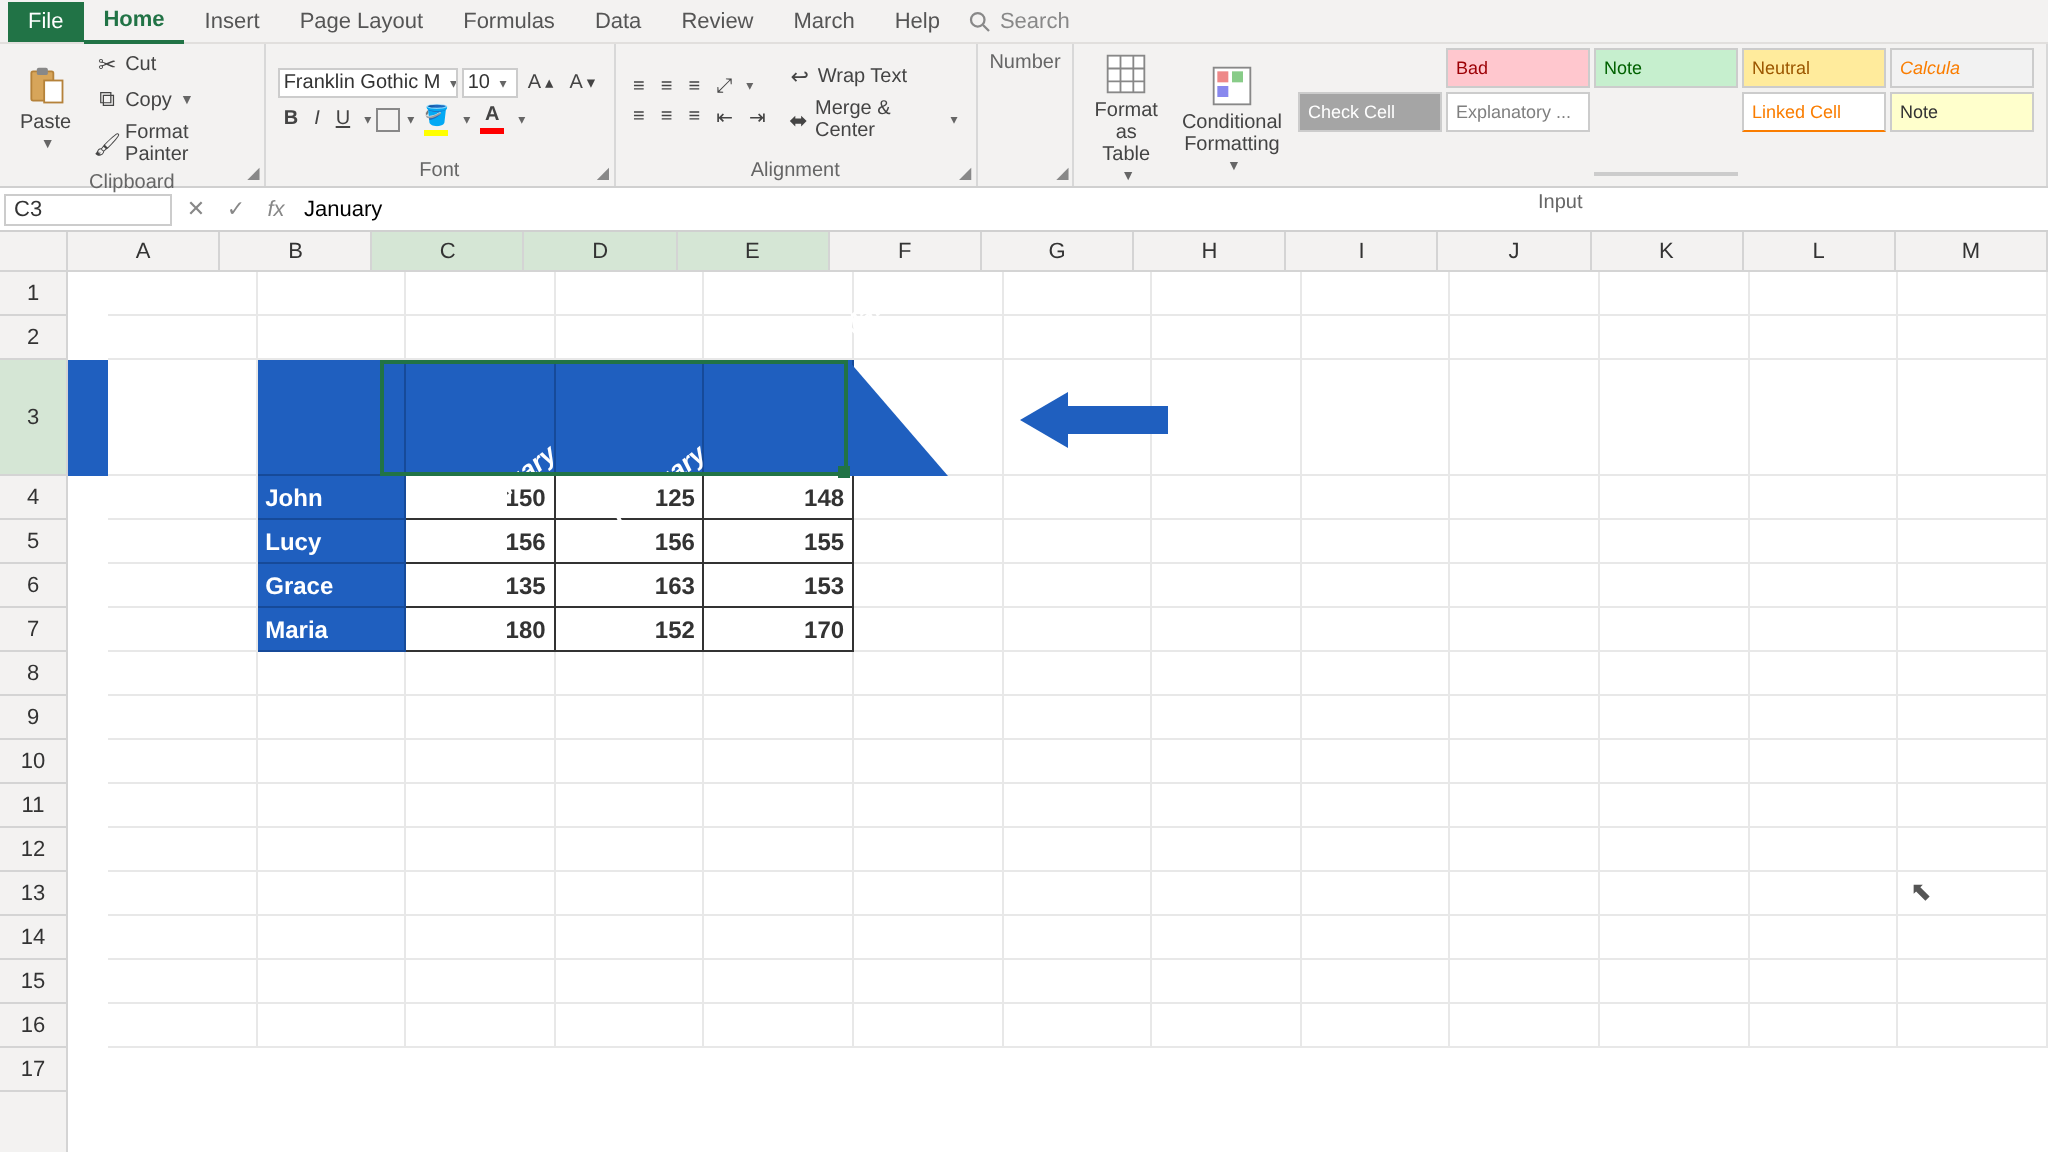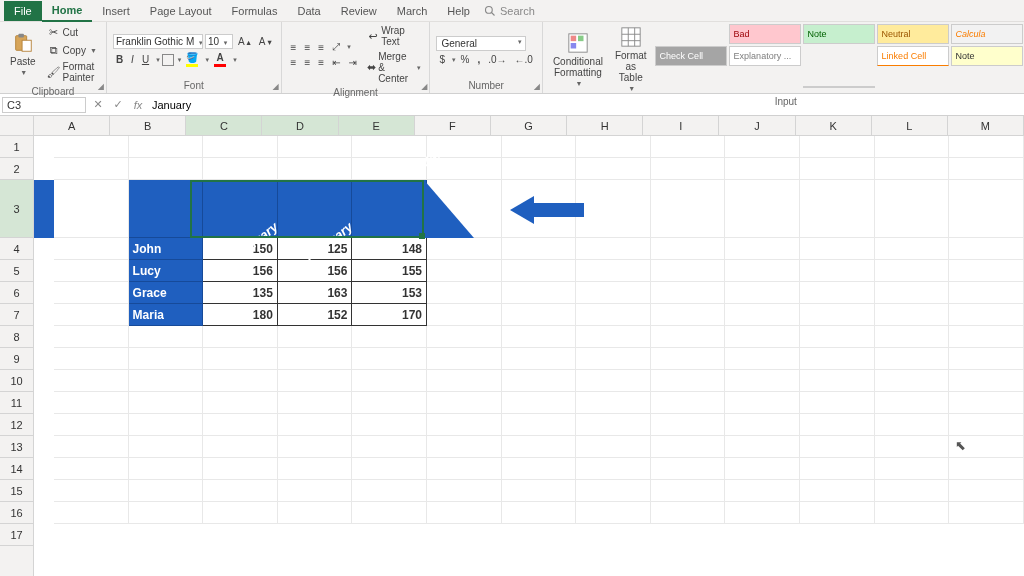--- a/index.html
+++ b/index.html
@@ -203,58 +203,45 @@
             <span>Merge &amp; Center</span>
             <span class="dd-arrow">▾</span>
           </div>
       </div>
     </div>
     <div class="group-label">Alignment</div>
     <span class="dialog-launcher">◢</span>
   </div>
 
   <div class="group">
-    <div class="group-body vstack">
-      <div class="num-fmt"><span>General</span> <span class="dd-arrow" style="float:right">▾</span></div>
-      <div class="hstack">
-        <span class="btn-sm">$</span>
-          <span class="dd-arrow">▾</span>
-        <span class="btn-sm">%</span>
-        <span class="btn-sm">
-            <b>,</b>
-          </span>
-        <span class="btn-sm">.0→</span>
-        <span class="btn-sm">←.0</span>
-      </div>
-    </div>
     <div class="group-label">Number</div>
     <span class="dialog-launcher">◢</span>
   </div>
 
   <div class="group" style="flex:1">
     <div class="group-body">
-      <div class="big-btn">
-        <svg class="big-icon" viewBox="0 0 24 24">
-            <rect x="2" y="2" width="20" height="20" fill="#fff" stroke="#888"></rect>
-            <rect x="4" y="4" width="6" height="6" fill="#e88"></rect>
-            <rect x="12" y="4" width="6" height="6" fill="#8c8"></rect>
-            <rect x="4" y="12" width="6" height="6" fill="#88e"></rect>
-          </svg>
-        <span style="text-align:center;line-height:1.1">Conditional Formatting</span>
-          <span class="dd-arrow">▼</span>
-      </div>
       <div class="big-btn">
         <svg class="big-icon" viewBox="0 0 24 24">
             <rect x="2" y="2" width="20" height="20" fill="#fff" stroke="#888"></rect>
             <line x1="2" y1="9" x2="22" y2="9" stroke="#888"></line>
             <line x1="2" y1="16" x2="22" y2="16" stroke="#888"></line>
             <line x1="9" y1="2" x2="9" y2="22" stroke="#888"></line>
             <line x1="16" y1="2" x2="16" y2="22" stroke="#888"></line>
           </svg>
         <span style="text-align:center;line-height:1.1">Format as Table</span>
+          <span class="dd-arrow">▼</span>
+      </div>
+      <div class="big-btn">
+        <svg class="big-icon" viewBox="0 0 24 24">
+            <rect x="2" y="2" width="20" height="20" fill="#fff" stroke="#888"></rect>
+            <rect x="4" y="4" width="6" height="6" fill="#e88"></rect>
+            <rect x="12" y="4" width="6" height="6" fill="#8c8"></rect>
+            <rect x="4" y="12" width="6" height="6" fill="#88e"></rect>
+          </svg>
+        <span style="text-align:center;line-height:1.1">Conditional Formatting</span>
           <span class="dd-arrow">▼</span>
       </div>
       <div class="styles-gallery">
         <div class="style-cell s-normal">Normal</div>
         <div class="style-cell s-bad">Bad</div>
         <div class="style-cell s-good">Note</div>
         <div class="style-cell s-neutral">Neutral</div>
         <div class="style-cell s-calc">Calcula</div>
         <div class="style-cell s-check">Check Cell</div>
         <div class="style-cell s-explan">Explanatory ...</div>

